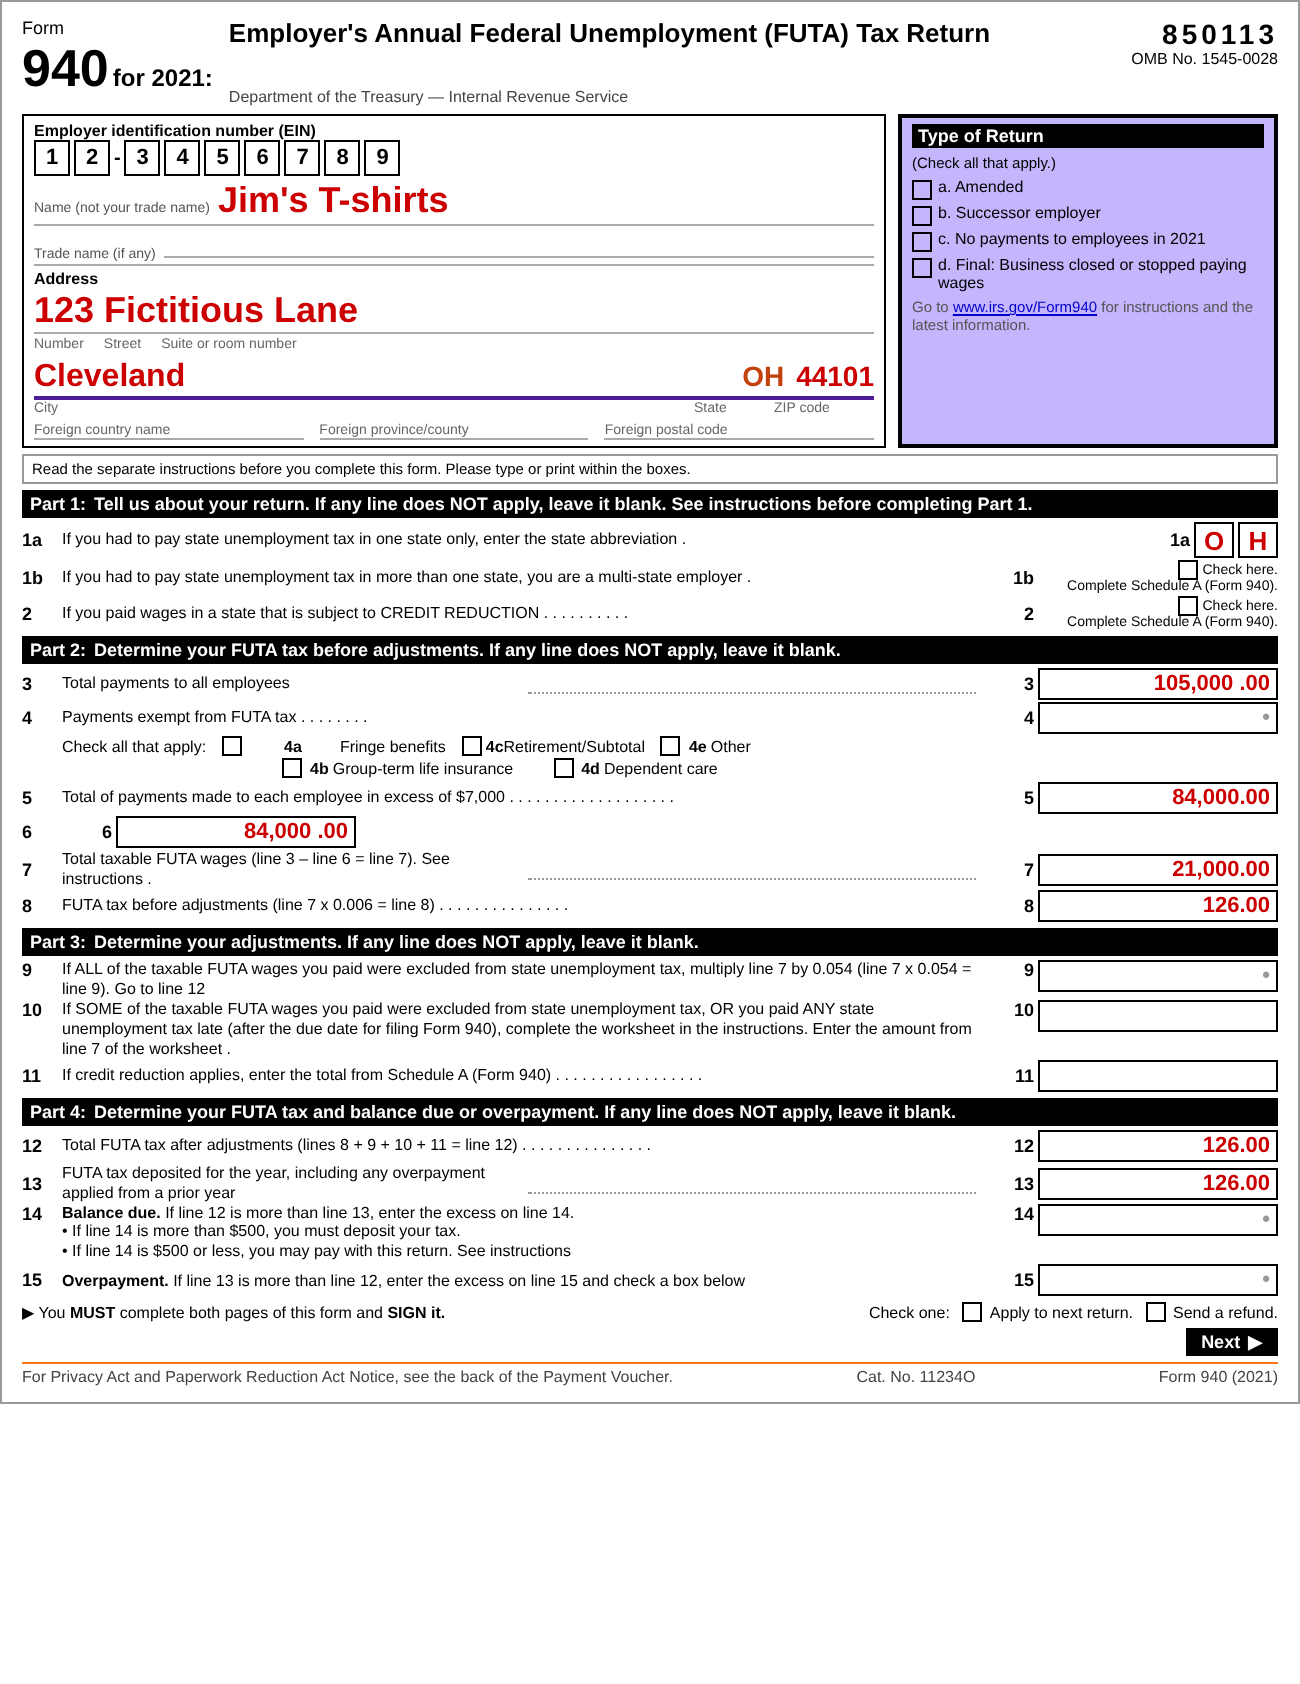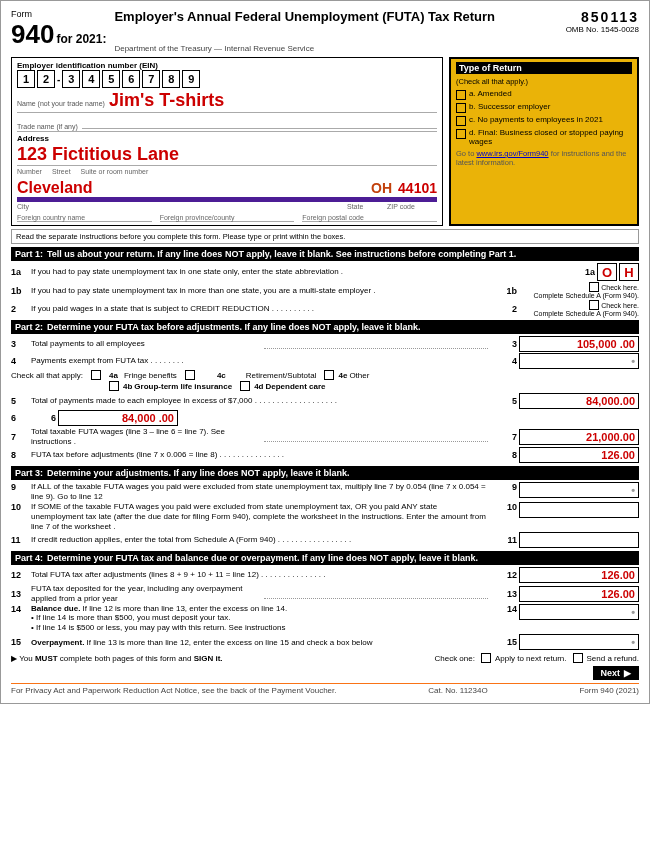--- a/index.html
+++ b/index.html
@@ -54,21 +54,21 @@
     }
     .employer-left {
       flex: 1;
       border: 1px solid #000;
       padding: 3px 5px;
     }
     .employer-right {
       width: 190px;
       border: 2px solid #000;
       padding: 3px 5px;
-      background: #eab308;
+      background: #c4b5fd;
     }
     .field-label-bold {
       font-size: 8px;
       font-weight: bold;
     }
     .ein-row {
       display: flex;
       gap: 2px;
       align-items: center;
       margin-bottom: 2px;
@@ -124,21 +124,21 @@
     .address-sub {
       display: flex;
       gap: 10px;
       font-size: 7px;
       color: #666;
       margin-bottom: 4px;
     }
     .city-state-row {
       display: flex;
       align-items: baseline;
-      border-bottom: 5px solid #4c1d95;
+      border-bottom: 2px solid #4c1d95;
       margin-bottom: 1px;
     }
     .city-value {
       font-size: 16px;
       font-weight: bold;
       color: #c00;
       flex: 1;
     }
     .state-value {
       font-size: 14px;
@@ -533,40 +533,40 @@
 
     <div class="line-row">
       <div class="line-num">4</div>
       <div class="line-desc">Payments exempt from FUTA tax . . . . . . . .</div>
       <div class="line-ref">4</div>
       <div class="line-value-box empty">
           <span style="color:#999">•</span>
         </div>
     </div>
 
-    <div style="margin-bottom:2px;">
+    <div style="margin-left:20px;margin-bottom:2px;">
       <div style="display:flex;gap:8px;font-size:8px;align-items:center;flex-wrap:wrap;">
         <span>Check all that apply:</span>
-        <label style="display:flex;align-items:center;gap:6px;">
+        <label style="display:flex;align-items:center;gap:19px;">
           <span class="check-box-small"></span>
           <strong>4a</strong>
           <span>Fringe benefits</span>
         </label>
-        <label style="display:flex;align-items:center;gap:20px;">
+        <label style="display:flex;align-items:center;gap:0;">
           <span class="check-box-small"></span>
           <strong>4c</strong>
           <span>Retirement/Subtotal</span>
         </label>
         <label style="display:flex;align-items:center;gap:2px;">
           <span class="check-box-small"></span>
           <strong>4e</strong>
           <span>Other</span>
         </label>
       </div>
-      <div style="display:flex;gap:8px;font-size:8px;align-items:center;margin-top:1px;font-weight:bold;">
+      <div style="display:flex;gap:20px;font-size:8px;align-items:center;margin-top:1px;">
         <span style="width:90px;">&nbsp;</span>
         <label style="display:flex;align-items:center;gap:2px;">
           <span class="check-box-small"></span>
           <strong>4b</strong>
           <span>Group-term life insurance</span>
         </label>
         <label style="display:flex;align-items:center;gap:2px;">
           <span class="check-box-small"></span>
           <strong>4d</strong>
           <span>Dependent care</span>

